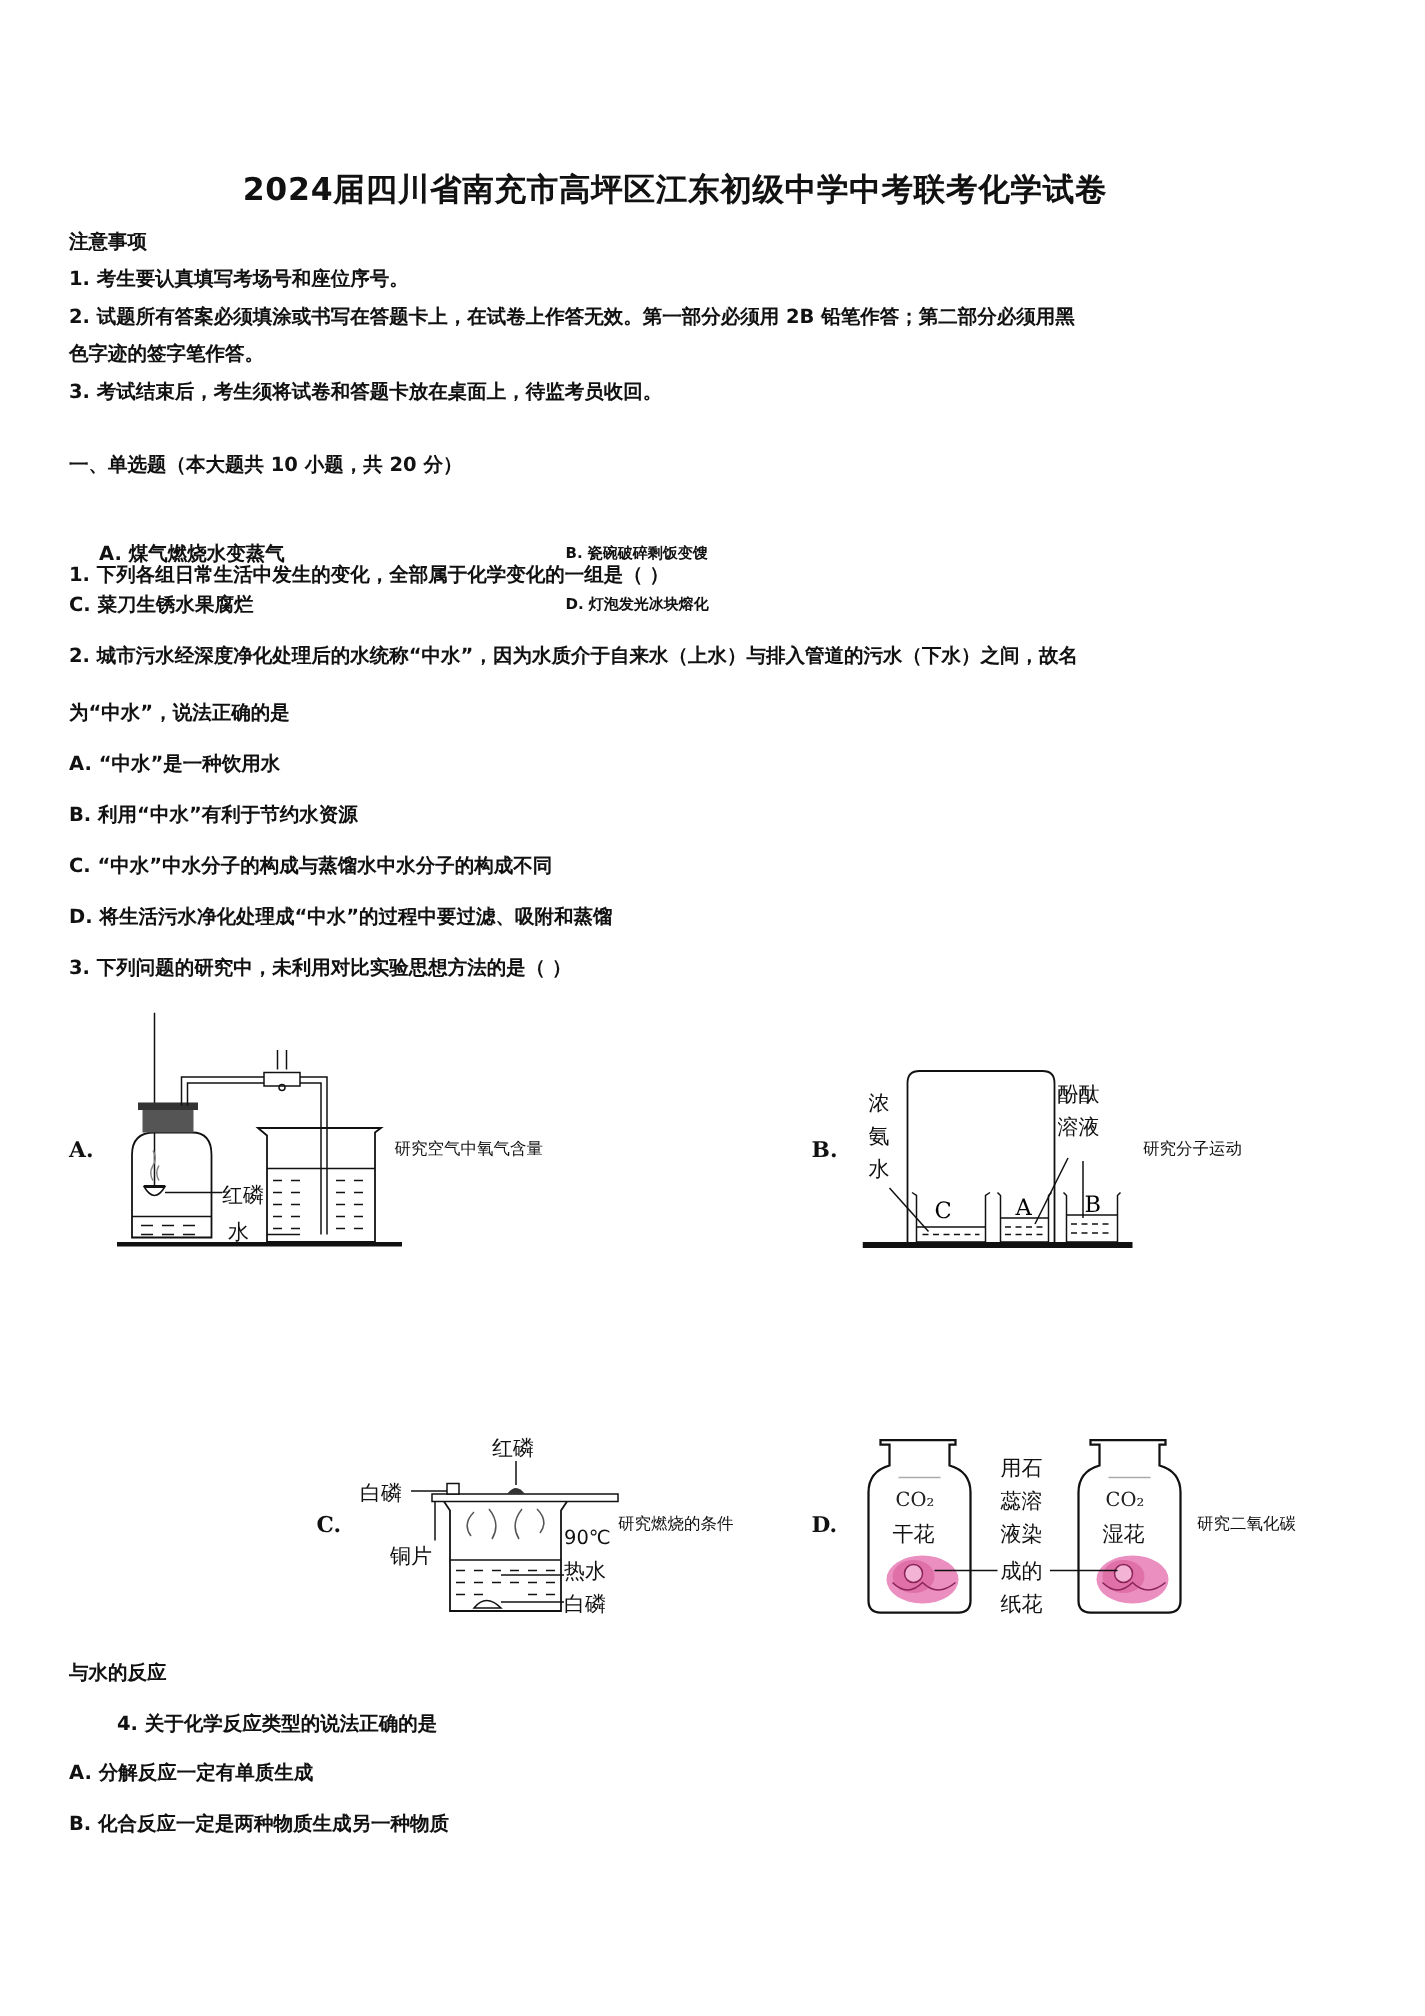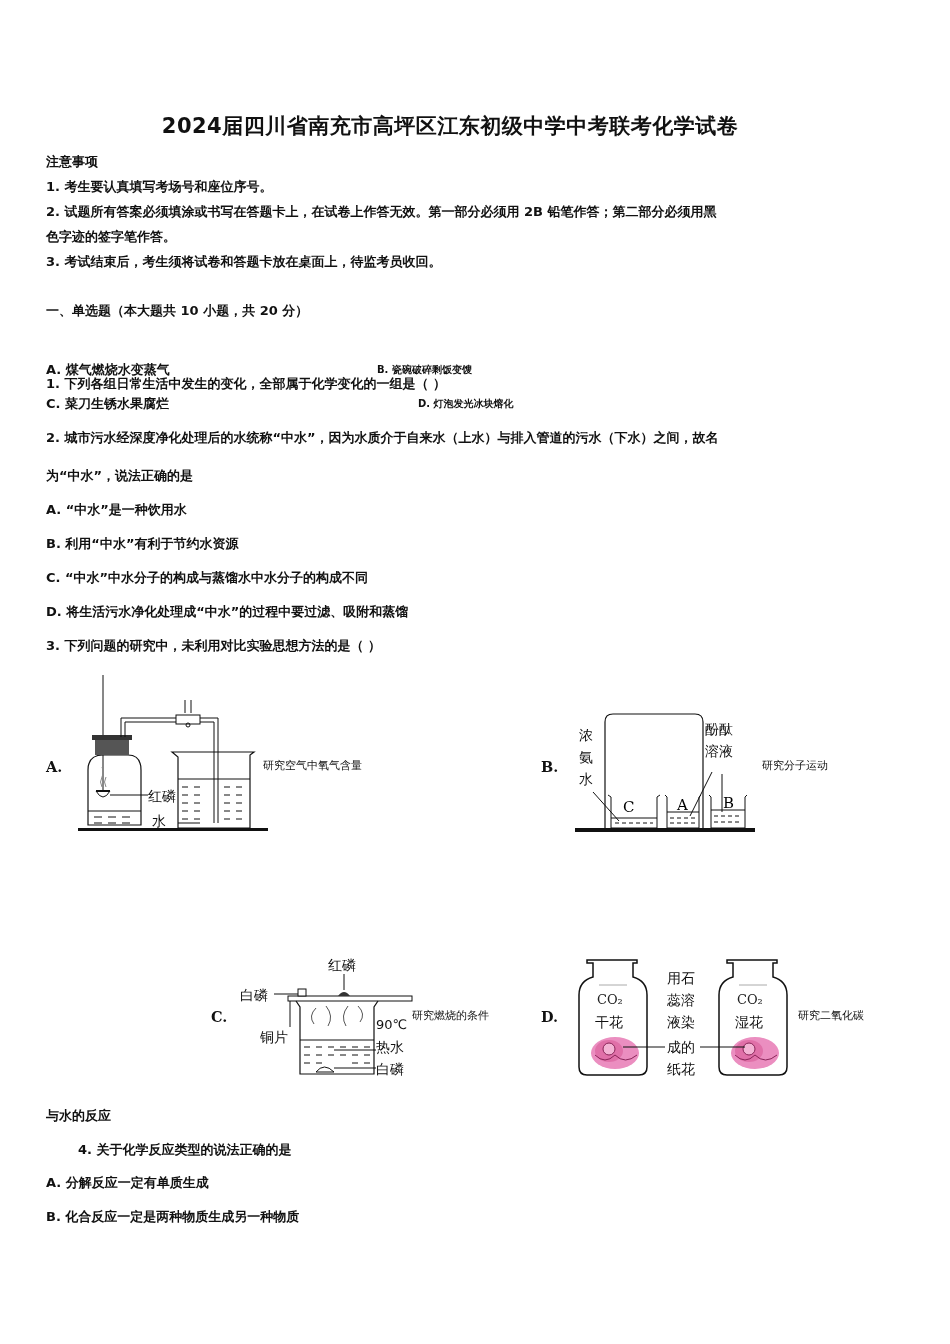--- a/index.html
+++ b/index.html
@@ -22,24 +22,24 @@
 
 <div class="line" style="top:152px;">注意事项</div>
 <div class="line" style="top:177px;">1. 考生要认真填写考场号和座位序号。</div>
 <div class="line" style="top:202px;">2. 试题所有答案必须填涂或书写在答题卡上，在试卷上作答无效。第一部分必须用 2B 铅笔作答；第二部分必须用黑</div>
 <div class="line" style="top:227px;">色字迹的签字笔作答。</div>
 <div class="line" style="top:252px;">3. 考试结束后，考生须将试卷和答题卡放在桌面上，待监考员收回。</div>
 
 <div class="line" style="top:301px;">一、单选题（本大题共 10 小题，共 20 分）</div>
 
 <div class="line" style="top:326px;margin-top:48px;">1. 下列各组日常生活中发生的变化，全部属于化学变化的一组是（  ）</div>
-<div class="line" style="top:360px;">A. 煤气燃烧水变蒸气</div>
+<div class="line" style="top:360px;margin-left:20px;">A. 煤气燃烧水变蒸气</div>
 <div class="opt-b" style="top:360px;">B. 瓷碗破碎剩饭变馊</div>
 <div class="line" style="top:394px;">C. 菜刀生锈水果腐烂</div>
-<div class="opt-b" style="top:394px;margin-left:41px;">D. 灯泡发光冰块熔化</div>
+<div class="opt-b" style="top:394px;">D. 灯泡发光冰块熔化</div>
 
 <div class="line" style="top:428px;">2. 城市污水经深度净化处理后的水统称“中水”，因为水质介于自来水（上水）与排入管道的污水（下水）之间，故名</div>
 <div class="line" style="top:466px;">为“中水”，说法正确的是</div>
 <div class="line" style="top:500px;">A. “中水”是一种饮用水</div>
 <div class="line" style="top:534px;">B. 利用“中水”有利于节约水资源</div>
 <div class="line" style="top:568px;">C. “中水”中水分子的构成与蒸馏水中水分子的构成不同</div>
 <div class="line" style="top:602px;">D. 将生活污水净化处理成“中水”的过程中要过滤、吸附和蒸馏</div>
 
 <div class="line" style="top:636px;">3. 下列问题的研究中，未利用对比实验思想方法的是（     ）</div>
 

